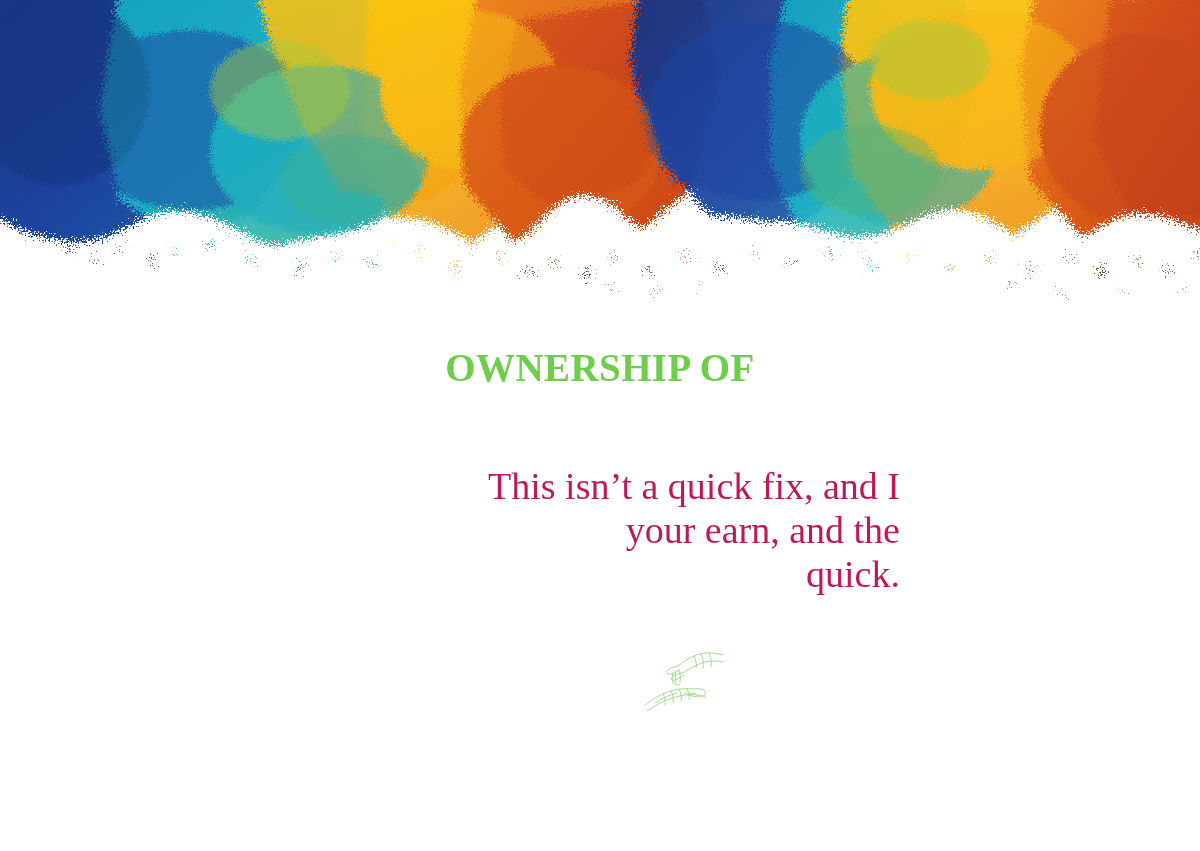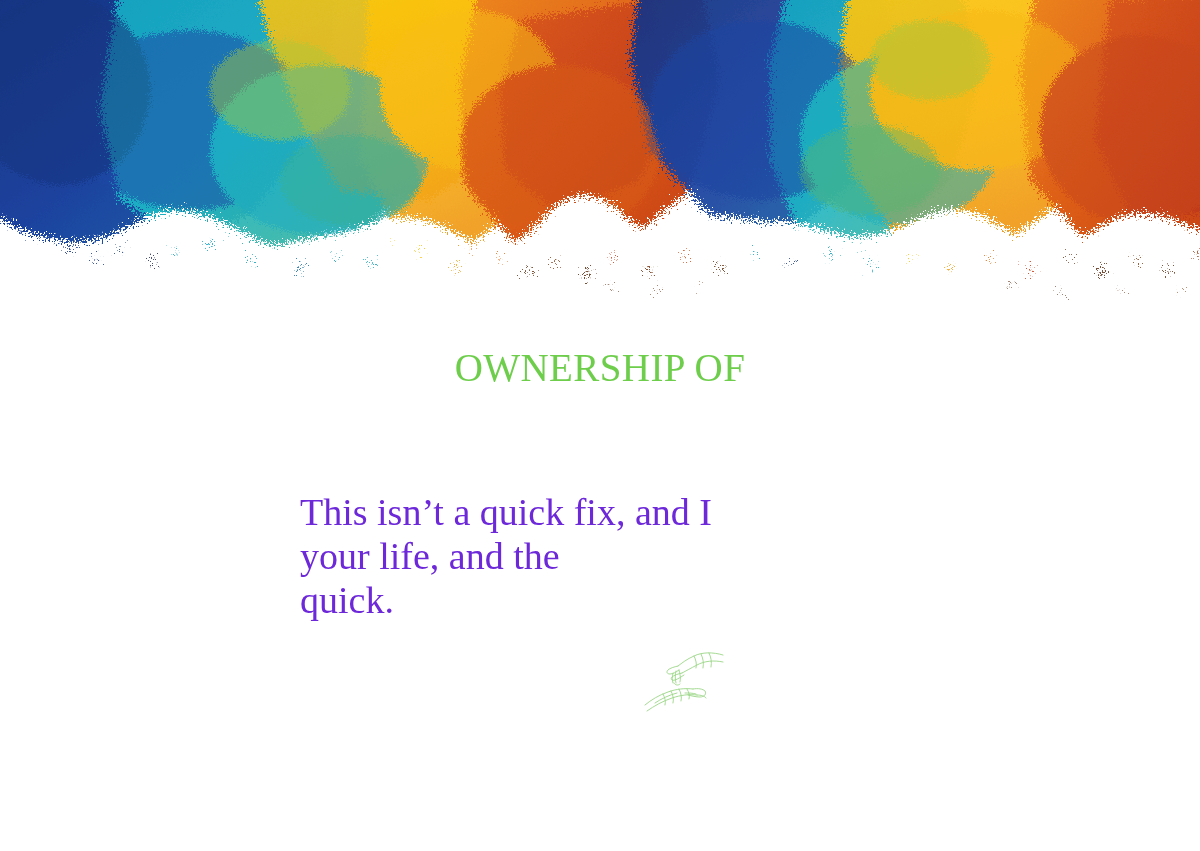--- a/index.html
+++ b/index.html
@@ -39,40 +39,40 @@
   }
 
   
   #headline {
     position: absolute;
     left: 0;
     top: 346px;
     width: 1200px;
     text-align: center;
     font-family: "Liberation Serif", serif;
-    font-weight: normal;
+    font-weight: bold;
     font-size: 39px;
     line-height: 1.14;
     letter-spacing: 0.4px;
     color: #6ECE4C;
   }
   #headline .hl-line { display: block; white-space: nowrap; }
 
   
   #quote {
     position: absolute;
     left: 300px;
-    top: 490px;
+    top: 464px;
     width: 600px;
-    text-align: left;
+    text-align: right;
     font-family: "Liberation Serif", serif;
     font-weight: normal;
     font-size: 38px;
     line-height: 1.16;
-    color: #6d28d9;
+    color: #be185d;
   }
   #quote .q-line { display: block; white-space: nowrap; }
 
   
   #hands-icon {
     position: absolute;
     left: 641px;
     top: 643px;
     width: 86px;
     height: 70px;
@@ -242,21 +242,21 @@
       </g>
     </svg>
   </div>
 
   <div id="headline">
     <span class="hl-line">OWNERSHIP OF</span>
   </div>
 
   <div id="quote">
     <span class="q-line">This isn’t a quick fix, and I</span>
-    <span class="q-line">your life, and the</span>
+    <span class="q-line">your earn, and the</span>
     <span class="q-line">quick.</span>
   </div>
 
   <div id="hands-icon">
     <svg viewBox="0 0 86 70" xmlns="http://www.w3.org/2000/svg" fill="none" stroke="#9BD687" stroke-width="0.9" stroke-linecap="round" stroke-linejoin="round">
 
       <path d="M82,12 C72,9 61,9 53,13 C46,16 41,20 37,23"></path>
       <path d="M82,19 C73,17 63,18 56,22 C50,25 45,28 41,30"></path>
       <path d="M37,23 C33,24 29,25 27,27 C25,29 26,31 29,31 C32,31 35,29 38,27"></path>
       <path d="M41,30 C37,31 33,32 31,34 C29,36 31,38 34,37 C37,36 40,34 43,32"></path>

